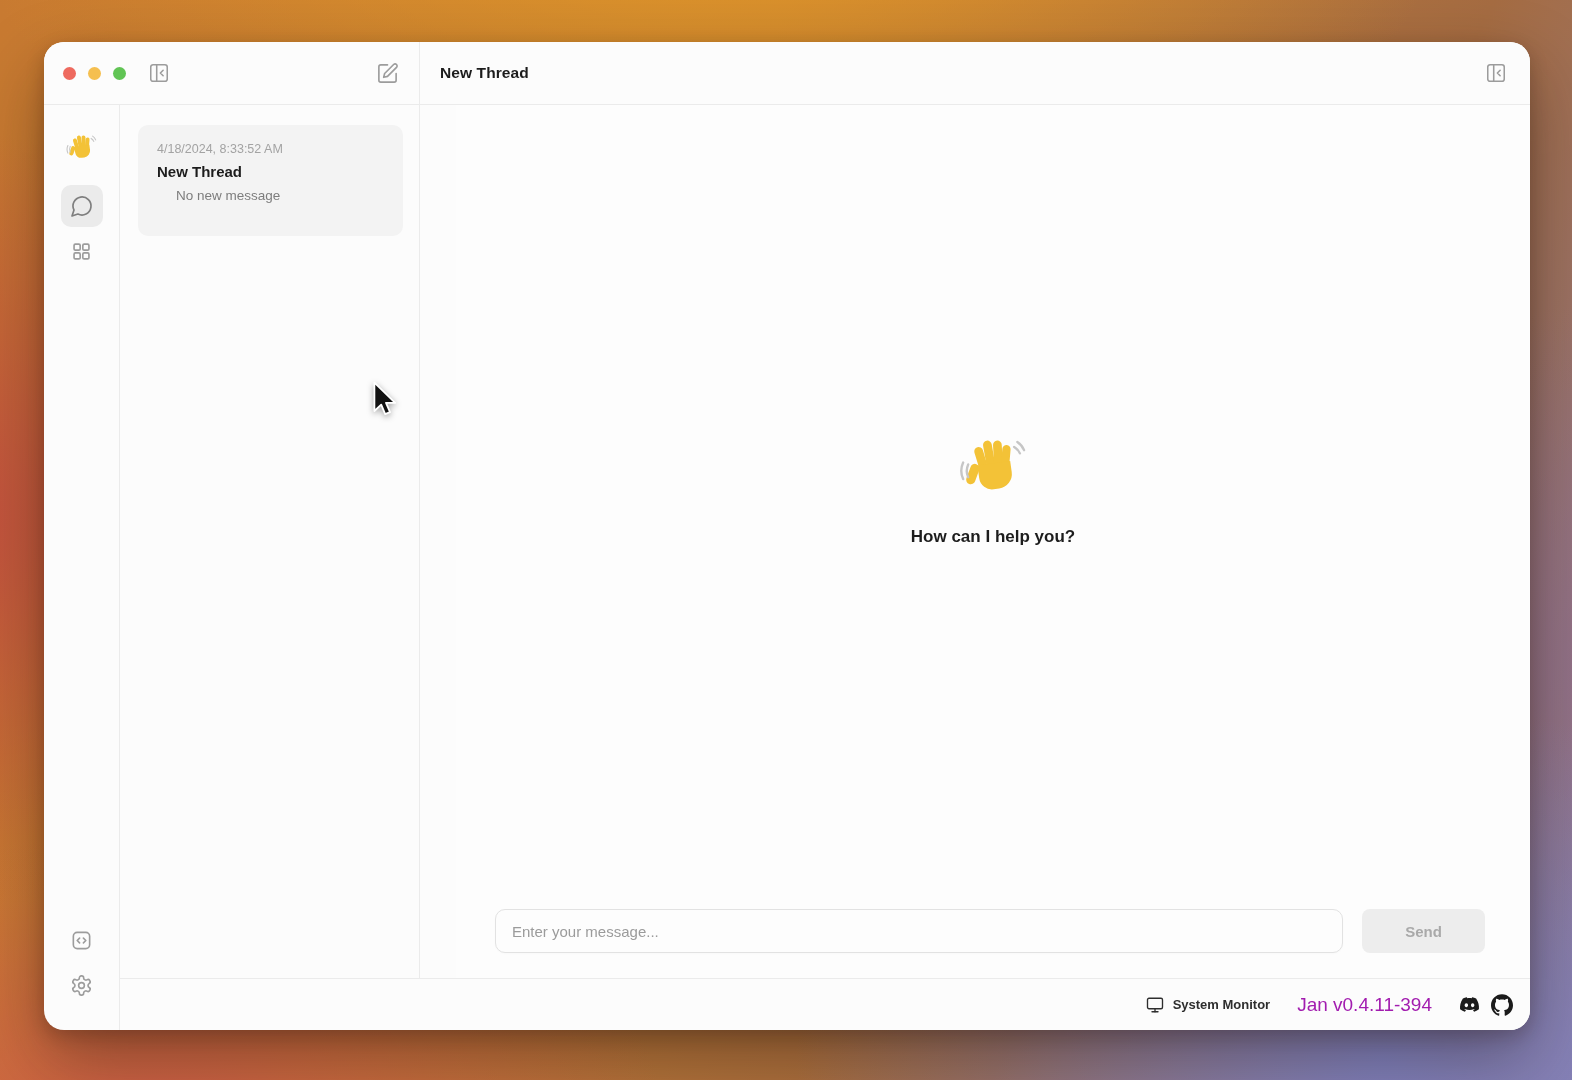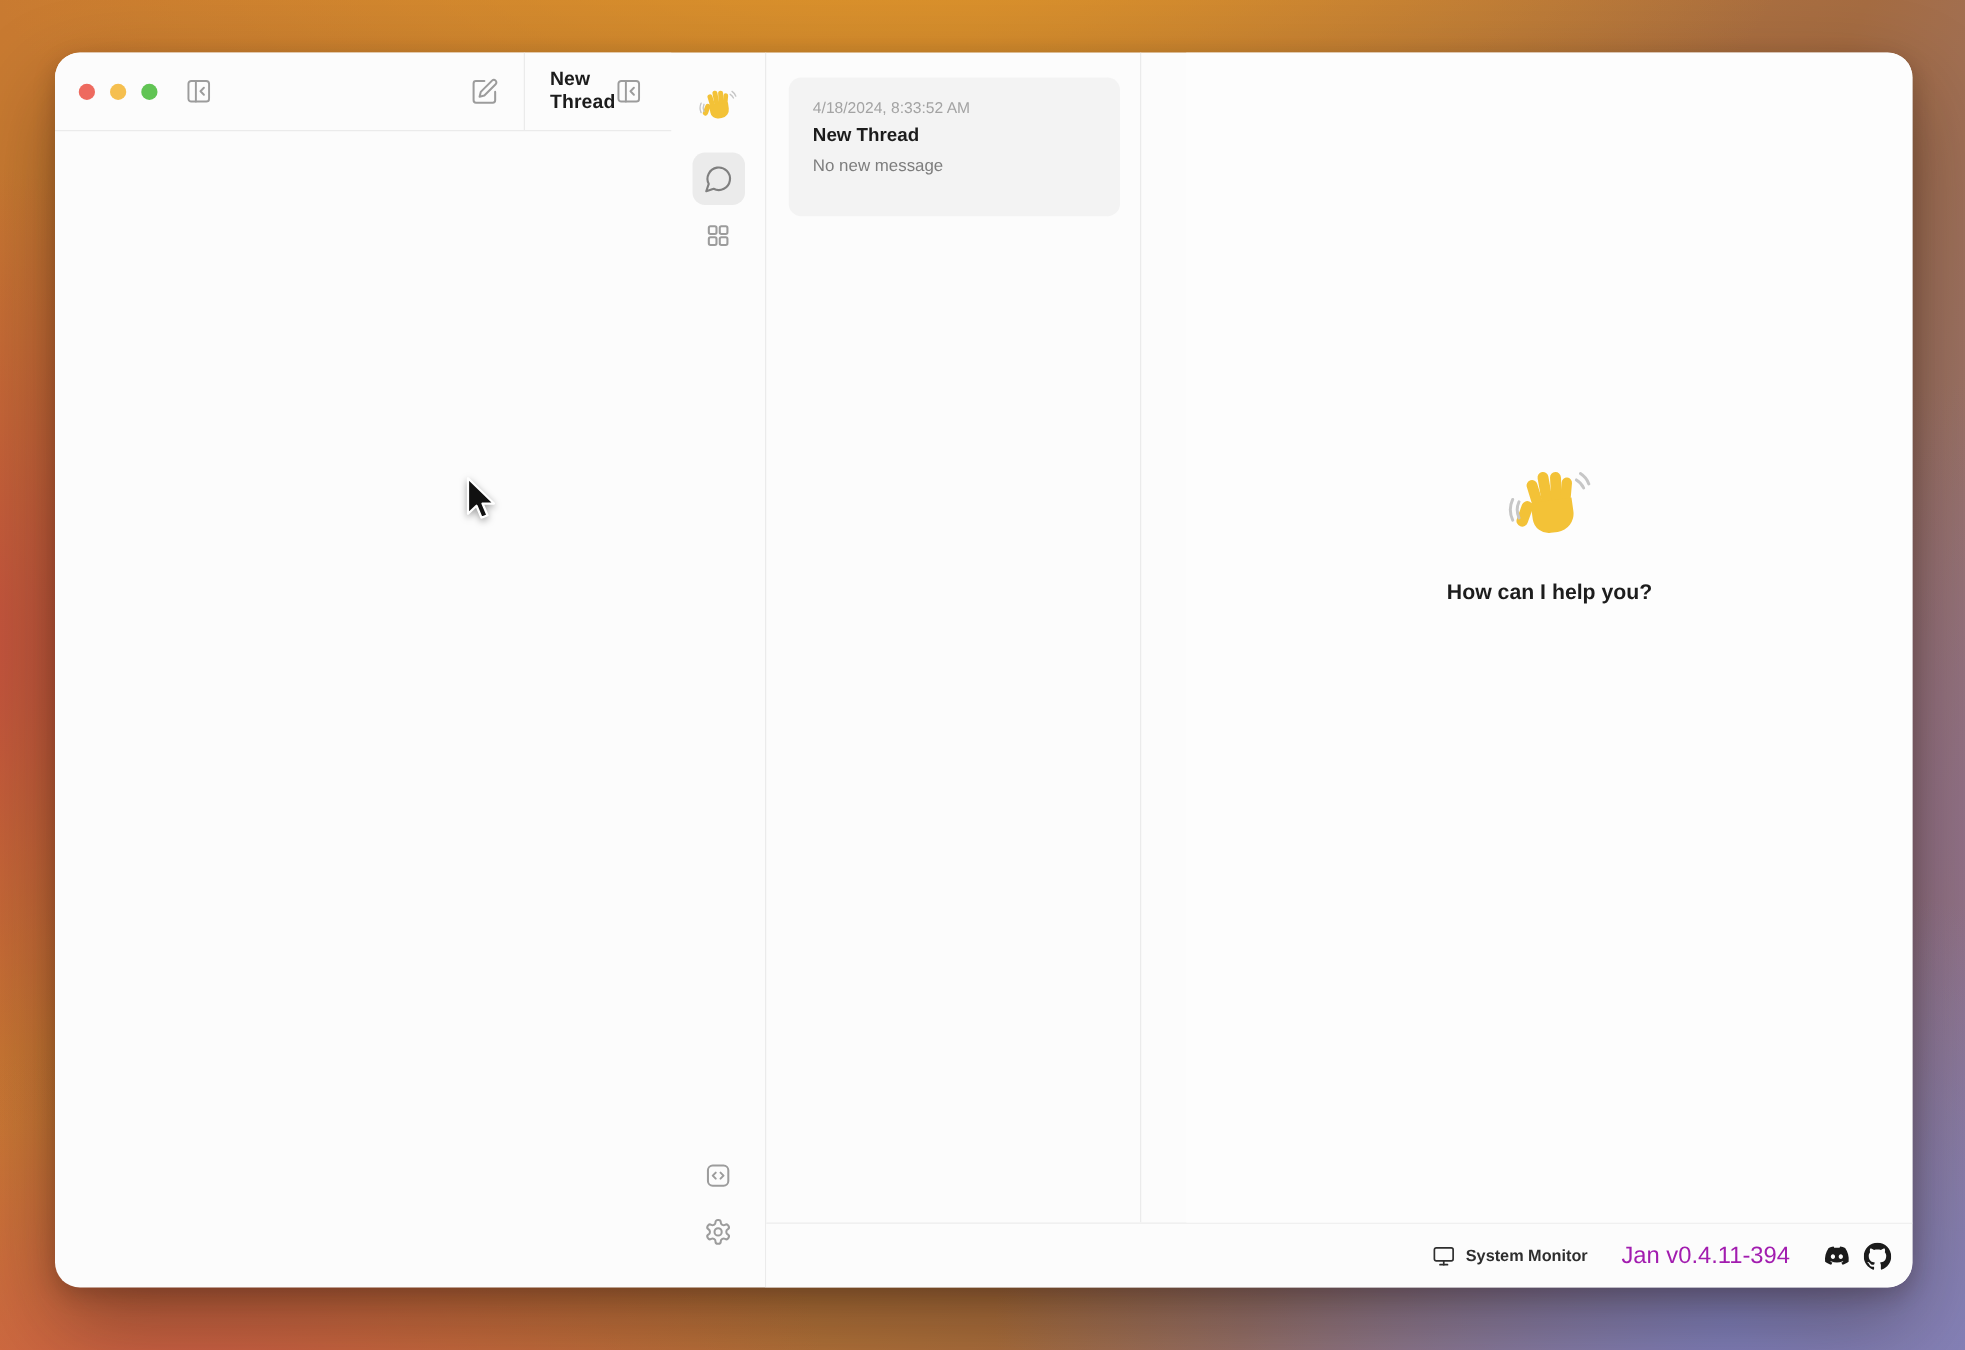--- a/index.html
+++ b/index.html
@@ -12,21 +12,21 @@
       radial-gradient(42% 52% at 102% 62%, rgba(145,112,140,0.75) 0%, rgba(145,112,140,0) 65%),
       radial-gradient(46% 58% at -4% 48%, rgba(194,77,64,0.95) 0%, rgba(194,77,64,0) 62%),
       radial-gradient(52% 42% at 10% 103%, rgba(208,94,72,0.95) 0%, rgba(208,94,72,0) 62%),
       radial-gradient(62% 38% at 45% -6%, rgba(222,150,42,0.95) 0%, rgba(222,150,42,0) 75%),
       linear-gradient(115deg, #c87a31 0%, #c97f32 38%, #a56c42 72%, #8f7e9e 100%);
   }
   .window {
     position:absolute; left:44px; top:42px; width:1486px; height:988px;
     background:#fcfcfc; border-radius:20px; overflow:hidden;
     box-shadow: 0 30px 70px rgba(30,15,10,0.38), 0 6px 18px rgba(30,15,10,0.22);
-    display:flex; flex-direction:row;
+    display:flex; flex-direction:column;
   }
   
   .header { height:63px; flex:0 0 63px; display:flex; border-bottom:1px solid #ebebeb; background:#fcfcfc; }
   .header-left { width:376px; flex:0 0 376px; display:flex; align-items:center; padding:0 20px 0 19px; border-right:1px solid #ebebeb; }
   .traffic { display:flex; align-items:center; gap:12px; margin-right:22px; }
   .tl { width:13px; height:13px; border-radius:50%; display:inline-block; }
   .header-main { flex:1; display:flex; align-items:center; padding:0 23px 0 20px; }
   .header-title { font-size:15.5px; font-weight:700; color:#1c1c1c; letter-spacing:.1px; }
   .icon-btn { background:none; border:none; padding:0; cursor:pointer; display:flex; align-items:center; justify-content:center; }
   .push { margin-left:auto; }
@@ -39,21 +39,21 @@
   .rail-btn.active { background:#ebebeb; }
   .rail-btn + .rail-btn { margin-top:3px; }
   .rail-spacer { flex:1; }
   .right-part { flex:1; display:flex; flex-direction:column; min-width:0; }
   .content-row { flex:1; display:flex; min-height:0;gap:36px; }
   
   .thread-panel { width:300px; flex:0 0 300px; border-right:1px solid #ebebeb; padding:20px 16px 0 18px; }
   .thread-card { background:#f3f3f3; border-radius:10px; height:111px; padding:17px 14px 0 19px; cursor:pointer; }
   .thread-time { font-size:12.5px; color:#a3a3a3; margin-bottom:7px; }
   .thread-title { font-size:15px; font-weight:700; color:#1c1c1c; margin-bottom:8px; }
-  .thread-sub { font-size:13.5px; color:#7d7d7d; }
+  .thread-sub { font-size:13.5px; color:#7d7d7d;margin-left:19px; }
   
   .main-panel { flex:1; position:relative; background:#fdfdfd; min-width:0; }
   .hero { position:absolute; left:0; right:0; top:330px; display:flex; flex-direction:column; align-items:center; }
   .wave-big { width:68px; height:68px; }
   .hero-text { margin-top:24px; font-size:17px; font-weight:600; color:#1d1d1d; }
   .composer { position:absolute; left:0; right:0; bottom:25px; display:flex; align-items:center; padding:0 45px 0 39px; }
   .msg-input { flex:1; height:44px; border:1px solid #e2e2e2; border-radius:10px; background:#fdfdfd; padding:0 16px; font-size:15px; color:#333; font-family:"Liberation Sans",sans-serif; outline:none; box-shadow:0 1px 2px rgba(0,0,0,0.02); }
   .msg-input::placeholder { color:#9b9b9b; }
   .send-btn { margin-left:19px; width:123px; height:44px; border:none; border-radius:8px; background:#ededed; color:#a9a9a9; font-size:15px; font-weight:600; font-family:"Liberation Sans",sans-serif; cursor:pointer; }
   
@@ -182,20 +182,24 @@
 
         <div class="main-panel">
           <div class="hero">
             <span class="wave-big">
               <svg width="68" height="68" viewBox="0 0 74 72">
                   <use href="#wave-hand"></use>
                 </svg>
             </span>
             <div class="hero-text">How can I help you?</div>
           </div>
+          <div class="composer">
+            <input class="msg-input" type="text" placeholder="Enter your message..." style="">
+            <button class="send-btn">Send</button>
+          </div>
         </div>
       </div>
 
       <div class="footer">
         <button class="sysmon">
           <svg width="18" height="18" viewBox="0 0 24 24">
             <g fill="none" stroke="#2e2e2e" stroke-width="1.8" stroke-linecap="round" stroke-linejoin="round">
               <rect x="2" y="3" width="20" height="14" rx="2"></rect>
               <path d="M8 21h8"></path>
                 <path d="M12 17v4"></path>

